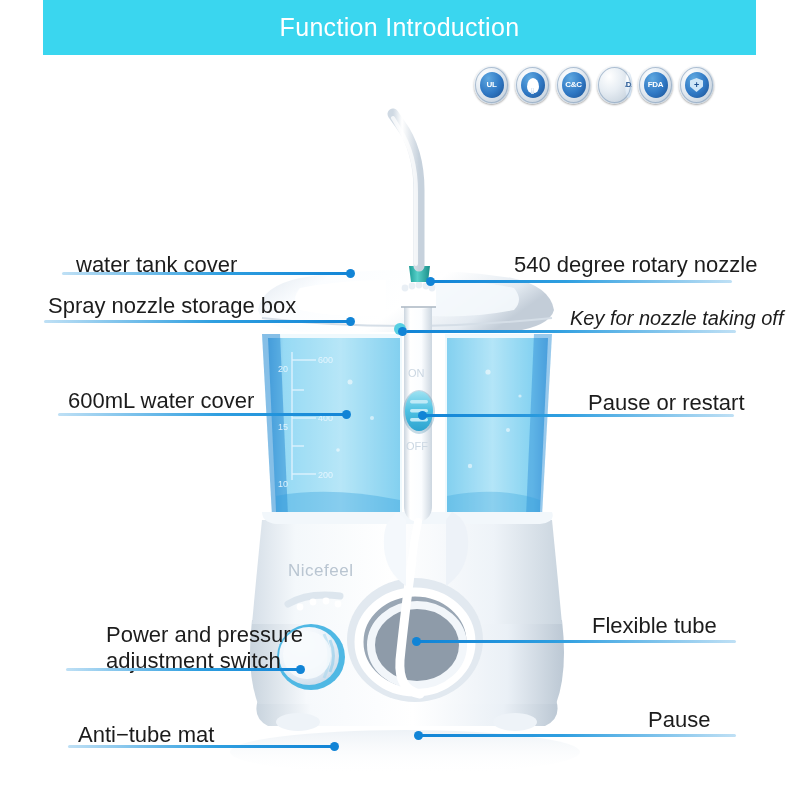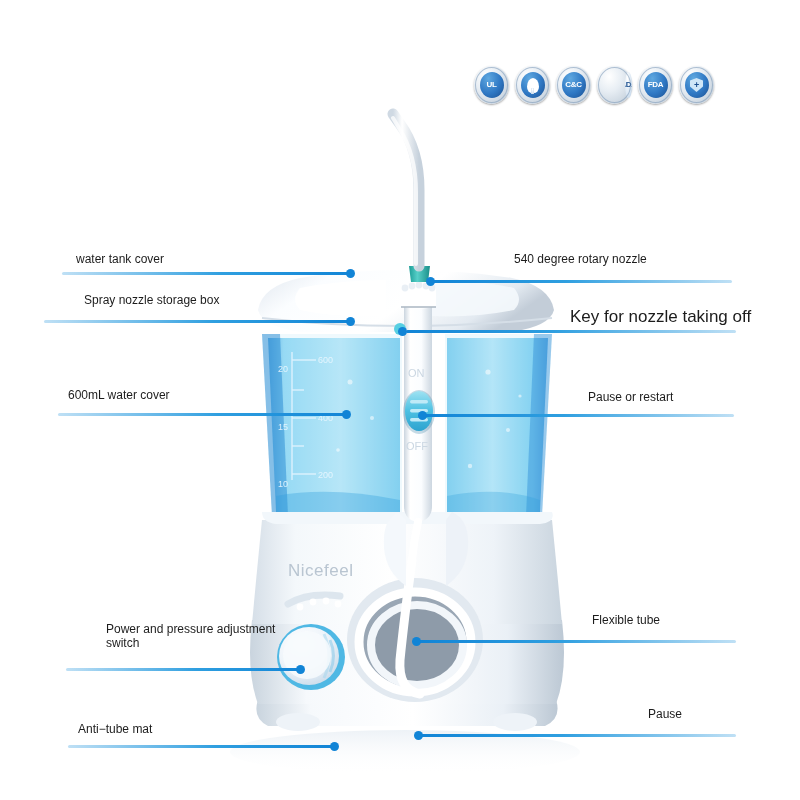--- a/index.html
+++ b/index.html
@@ -129,21 +129,21 @@
   }
 
   
   .callout {
     position: absolute;
   }
   .callout-text {
     position: absolute;
     white-space: nowrap;
     color: #1c1c1c;
-    font-size: 12px;
+    font-size: 22px;
     font-family: "Liberation Sans", sans-serif;
     line-height: 1.18;
   }
   .callout-text.two-line { white-space: normal; width: 180px; }
   .leader {
     position: absolute;
     height: 3px;
     background: linear-gradient(to right, #bfe0f5 0%, #2f9fe0 55%, #1184d6 100%);
     border-radius: 2px;
   }
@@ -157,20 +157,23 @@
     border-radius: 50%;
     background: #1184d6;
     margin-top: -3px;
   }
 </style>
 </head>
 <body>
 
 <div id="page">
 
+  <div id="header-banner">
+    <div id="header-title">Function Introduction</div>
+  </div>
 
   <div id="badges">
     <div class="badge">
       <div class="badge-ring-text"></div>
       <div class="badge-inner">UL</div>
     </div>
     <div class="badge">
       <div class="badge-ring-text"></div>
       <div class="badge-inner">
         <span class="tooth-glyph"></span>
@@ -378,21 +381,21 @@
     <path d="M418 522 Q414 540 412 560" fill="none" stroke="#ffffff" stroke-width="8" stroke-linecap="round"></path>
   </svg>
 
   <div class="callout">
     <div class="callout-text" style="left:76px; top:252px;">water tank cover</div>
     <div class="leader" style="left:62px; top:272px; width:290px;"></div>
     <div class="leader-dot" style="left:346px; top:272px;"></div>
   </div>
 
   <div class="callout">
-    <div class="callout-text" style="left:48px; top:293px;margin-left:36px;">Spray nozzle storage box</div>
+    <div class="callout-text" style="left:48px; top:293px;">Spray nozzle storage box</div>
     <div class="leader" style="left:44px; top:320px; width:308px;"></div>
     <div class="leader-dot" style="left:346px; top:320px;"></div>
   </div>
 
   <div class="callout">
     <div class="callout-text" style="left:68px; top:388px;">600mL water cover</div>
     <div class="leader" style="left:58px; top:413px; width:290px;"></div>
     <div class="leader-dot" style="left:342px; top:413px;"></div>
   </div>
 
@@ -408,21 +411,21 @@
     <div class="leader-dot" style="left:330px; top:745px;"></div>
   </div>
 
   <div class="callout">
     <div class="callout-text" style="left:514px; top:252px;">540 degree rotary nozzle</div>
     <div class="leader rtl" style="left:430px; top:280px; width:302px;"></div>
     <div class="leader-dot" style="left:426px; top:280px;"></div>
   </div>
 
   <div class="callout">
-    <div class="callout-text" style="left:570px; top:307px; font-size:17px;">Key for nozzle taking off</div>
+    <div class="callout-text" style="left:570px; top:307px; font-size:20px;font-style:italic;">Key for nozzle taking off</div>
     <div class="leader rtl" style="left:406px; top:330px; width:330px;"></div>
     <div class="leader-dot" style="left:398px; top:330px;"></div>
   </div>
 
   <div class="callout">
     <div class="callout-text" style="left:588px; top:390px;">Pause or restart</div>
     <div class="leader rtl" style="left:424px; top:414px; width:310px;"></div>
     <div class="leader-dot" style="left:418px; top:414px;"></div>
   </div>
 

